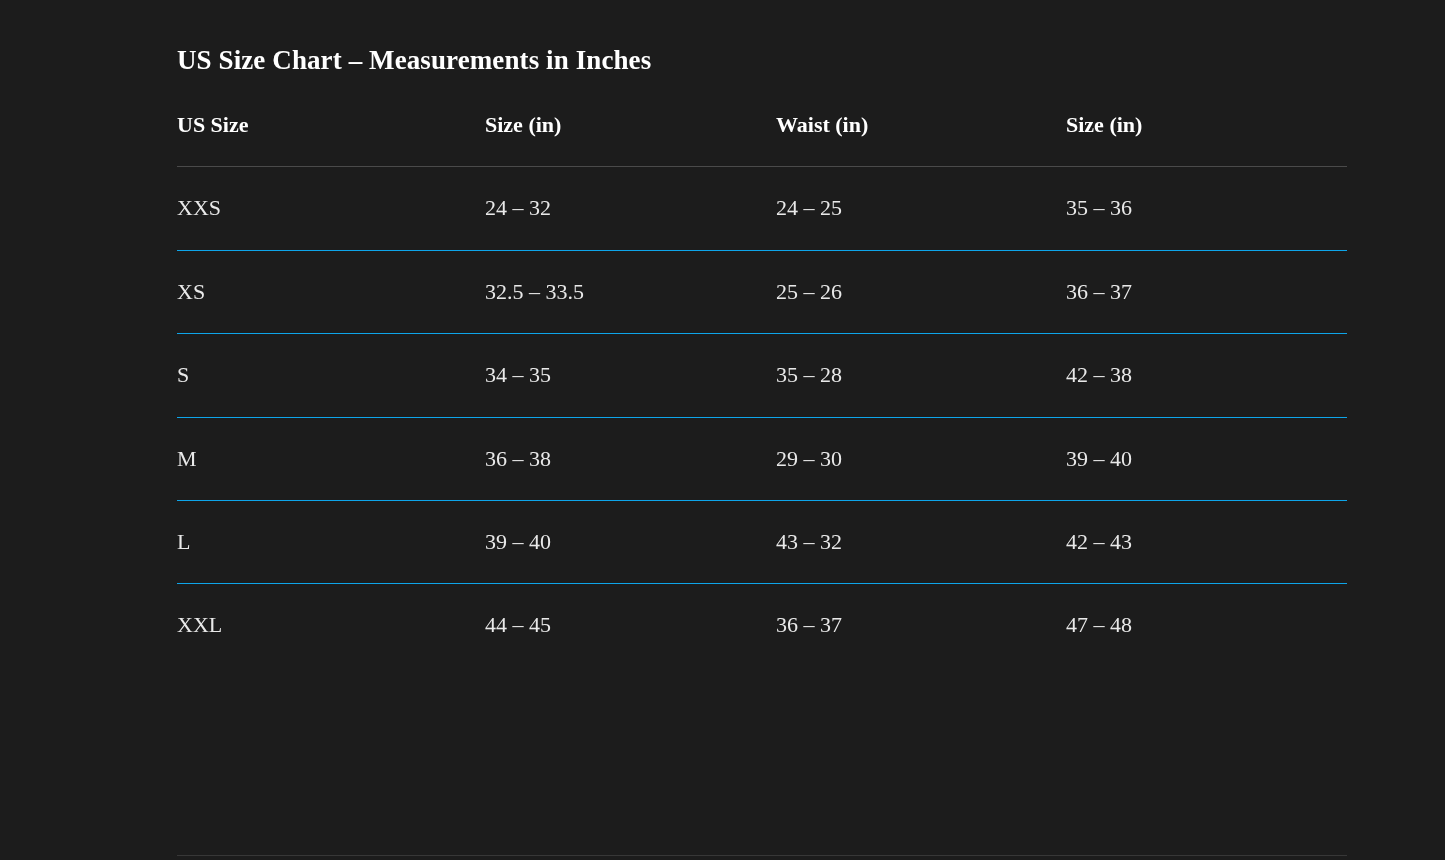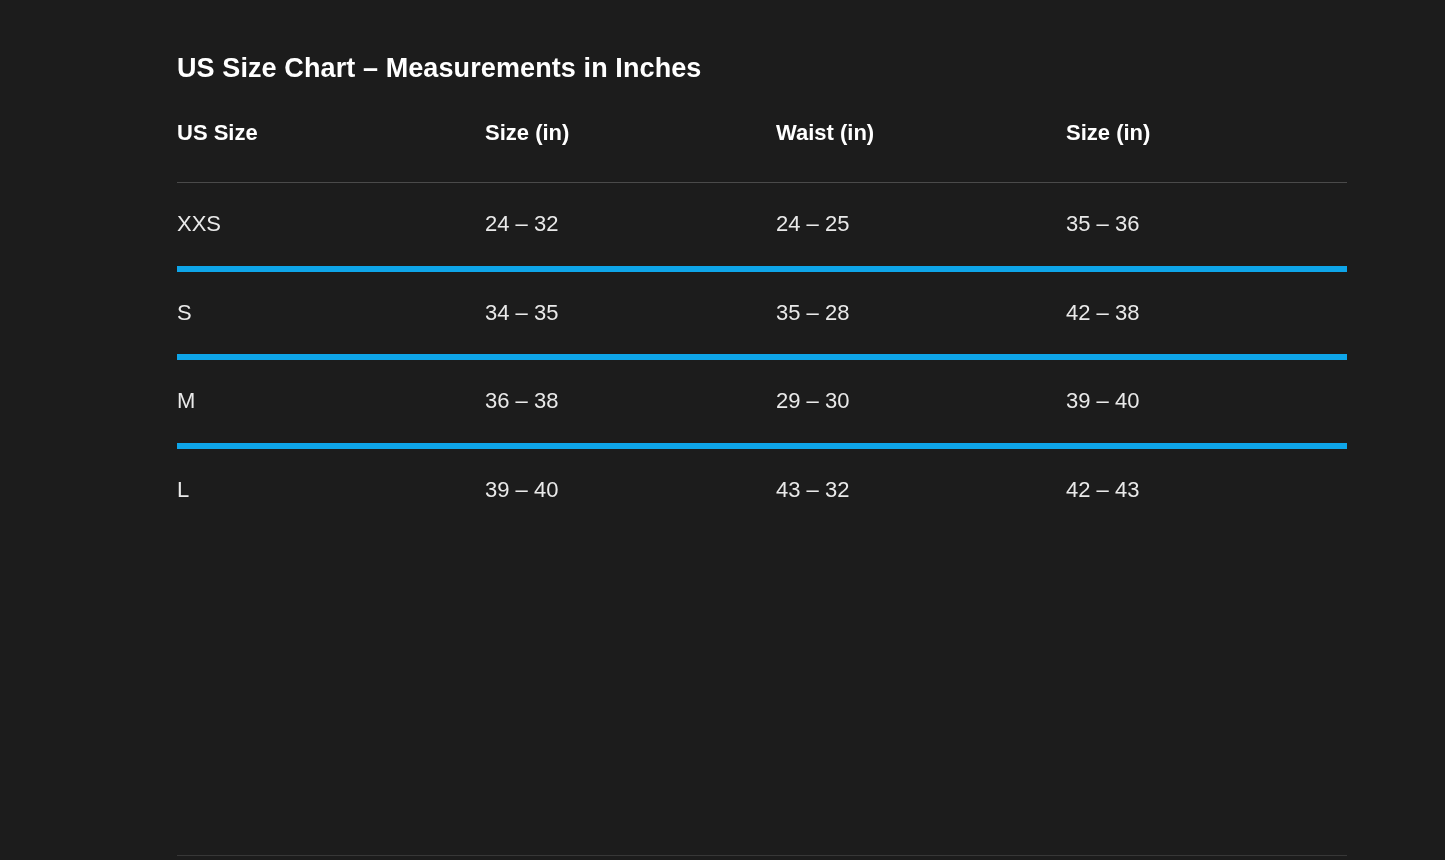--- a/index.html
+++ b/index.html
@@ -18,22 +18,23 @@
   .page {
     position: relative;
     width: 1445px;
     height: 860px;
     background: #1c1c1c;
     box-sizing: border-box;
   }
   .content {
     position: absolute;
     left: 177px;
-    top: 52px;
+    top: 44px;
     width: 1170px;
+    font-family: Liberation Serif, serif;
   }
   .chart-title {
     font-size: 27px;
     font-weight: bold;
     letter-spacing: 0.1px;
     color: #ffffff;
     margin: 0 0 36px 0;
     line-height: 1.2;
   }
   table.size-table {
@@ -43,31 +44,31 @@
   }
   table.size-table col.c0 { width: 308px; }
   table.size-table col.c1 { width: 291px; }
   table.size-table col.c2 { width: 290px; }
   table.size-table col.c3 { width: 281px; }
   table.size-table th {
     text-align: left;
     font-size: 22px;
     font-weight: bold;
     color: #ffffff;
-    padding: 0 0 36px 0;
+    padding: 0 0 28px 0;
     border-bottom: 1px solid #4a4a4a;
     vertical-align: bottom;
   }
   table.size-table td {
     text-align: left;
     font-size: 22px;
     font-weight: normal;
     color: #e9e9e9;
     padding: 28px 0 28px 0;
-    border-bottom: 6px solid #0ea5e9;
+    border-bottom: 1px solid #0ea5e9;
     vertical-align: middle;
     line-height: 1.2;
   }
   table.size-table tbody tr:last-child td {
     border-bottom: none;
   }
   .footer-rule {
     position: absolute;
     left: 177px;
     top: 855px;
@@ -99,35 +100,47 @@
         </tr>
       </thead>
       <tbody>
         <tr>
           <td>XXS</td>
           <td>24 – 32</td>
           <td>24 – 25</td>
           <td>35 – 36</td>
         </tr>
         <tr>
+          <td>XS</td>
+          <td>32.5 – 33.5</td>
+          <td>25 – 26</td>
+          <td>36 – 37</td>
+        </tr>
+        <tr>
           <td>S</td>
           <td>34 – 35</td>
           <td>35 – 28</td>
           <td>42 – 38</td>
         </tr>
         <tr>
           <td>M</td>
           <td>36 – 38</td>
           <td>29 – 30</td>
           <td>39 – 40</td>
         </tr>
         <tr>
           <td>L</td>
           <td>39 – 40</td>
           <td>43 – 32</td>
           <td>42 – 43</td>
         </tr>
+        <tr>
+          <td>XXL</td>
+          <td>44 – 45</td>
+          <td>36 – 37</td>
+          <td>47 – 48</td>
+        </tr>
       </tbody>
     </table>
   </div>
 
   <div class="footer-rule"></div>
 </div>
 
 </body></html>

